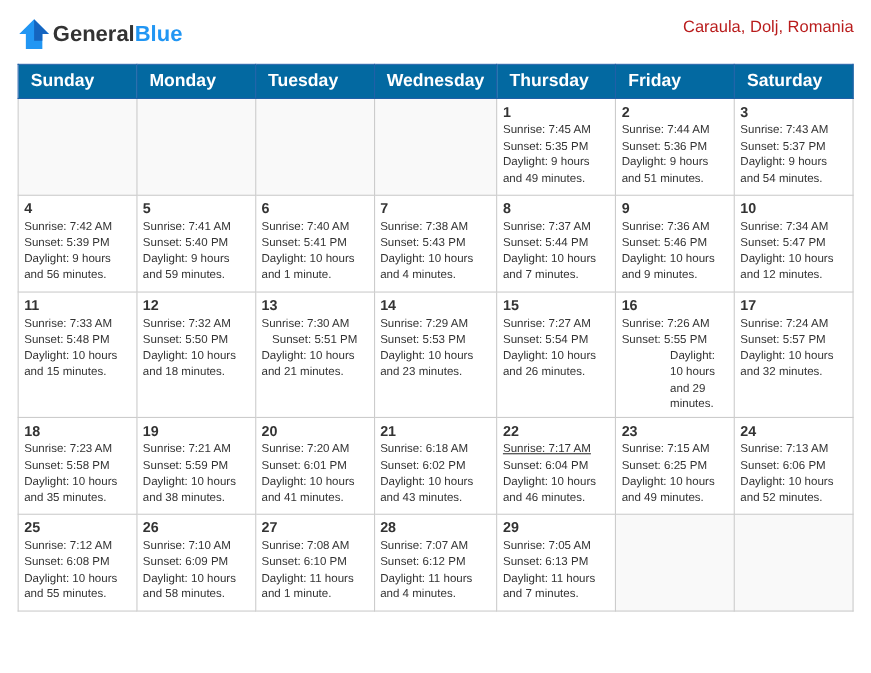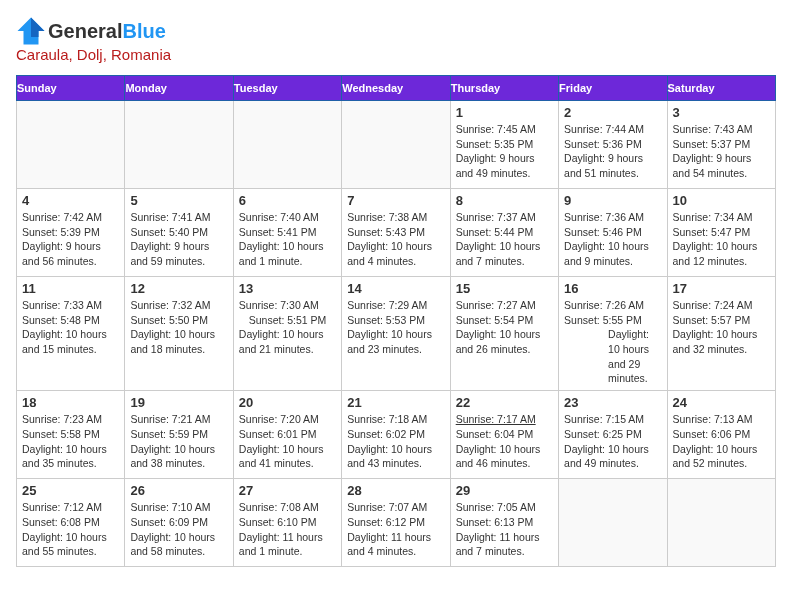--- a/index.html
+++ b/index.html
@@ -8,21 +8,20 @@
       background: #fff;
       width: 792px;
       min-height: 612px;
       padding: 16px;
     }
     .header {
       display: flex;
       justify-content: space-between;
       align-items: flex-start;
       margin-bottom: 12px;
-      flex-direction: column;
     }
     .logo {
       display: flex;
       align-items: center;
     }
     .logo-text {
       font-size: 20px;
       font-weight: bold;
       color: #333;
       line-height: 1.1;
@@ -44,25 +43,25 @@
     .location {
       font-size: 15px;
       color: #b91c1c;
     }
     table {
       width: 100%;
       border-collapse: collapse;
       font-size: 11px;
     }
     thead th {
-      background: #6d28d9;
+      background: #0369a1;
       color: #fff;
-      font-size: 11px;
+      font-size: 16px;
       font-weight: bold;
-      padding: 6px 0;
+      padding: 6px 11px;
       text-align: left;
       border: 1px solid #2060a8;
     }
     td {
       border: 1px solid #ccc;
       vertical-align: top;
       padding: 4px 5px;
       width: 108px;
       min-height: 80px;
       height: 88px;
@@ -282,21 +281,21 @@
           <span class="day-num">20</span>
           <div class="cell-text">
             <span style="display: block;">Sunrise: 7:20 AM</span>
             <span style="display: block;">Sunset: 6:01 PM</span>
             <span style="display: block;">Daylight: 10 hours and 41 minutes.</span>
           </div>
         </td>
         <td>
           <span class="day-num">21</span>
           <div class="cell-text">
-            <span style="display: block;">Sunrise: 7:18 AM</span>
+            <span style="display: block;">Sunrise: 6:18 AM</span>
             <span style="display: block;">Sunset: 6:02 PM</span>
             <span style="display: block;">Daylight: 10 hours and 43 minutes.</span>
           </div>
         </td>
         <td>
           <span class="day-num">22</span>
           <div class="cell-text">
             <span style="display: block; text-decoration: underline;">Sunrise: 7:17 AM</span>
             <span style="display: block;">Sunset: 6:04 PM</span>
             <span style="display: block;">Daylight: 10 hours and 46 minutes.</span>

